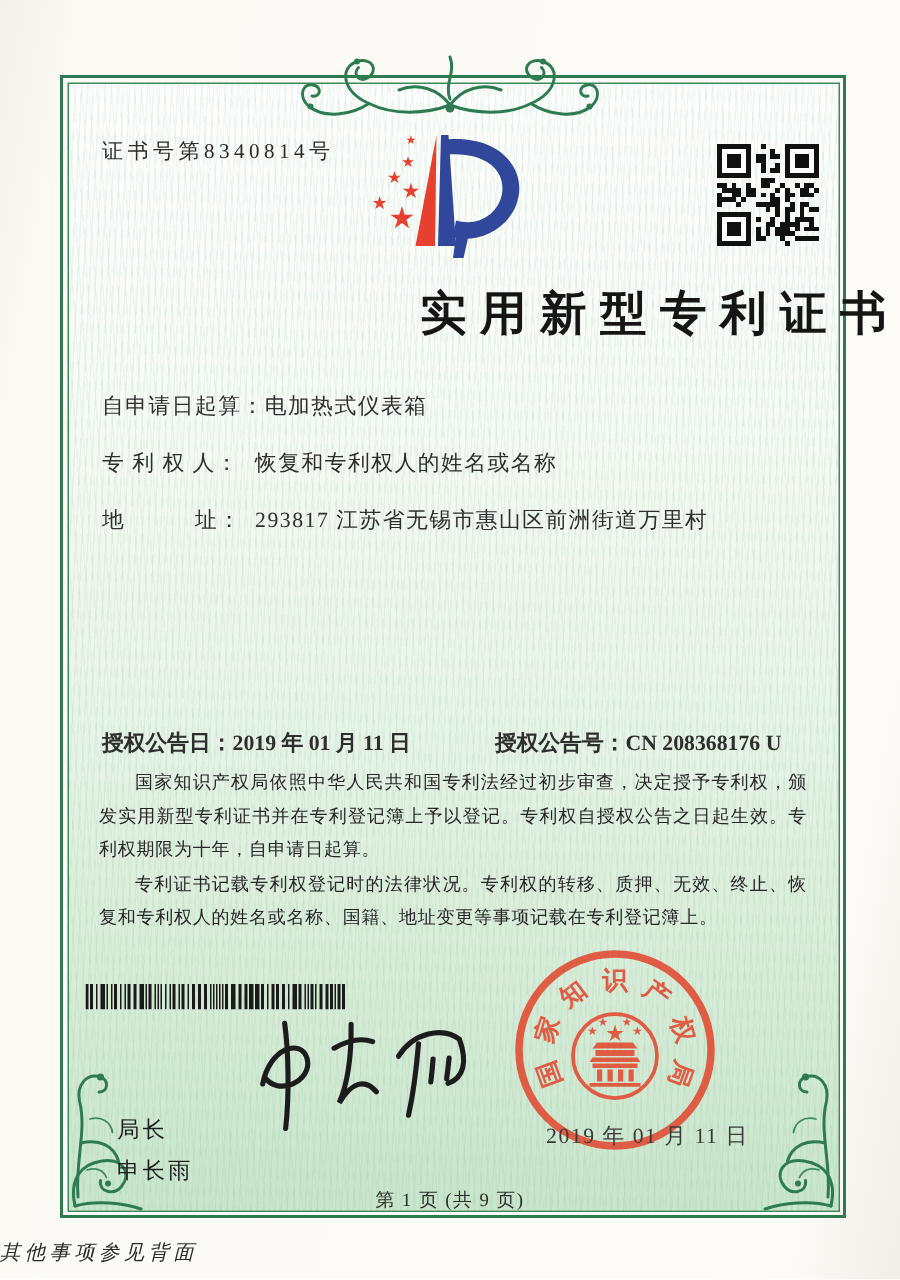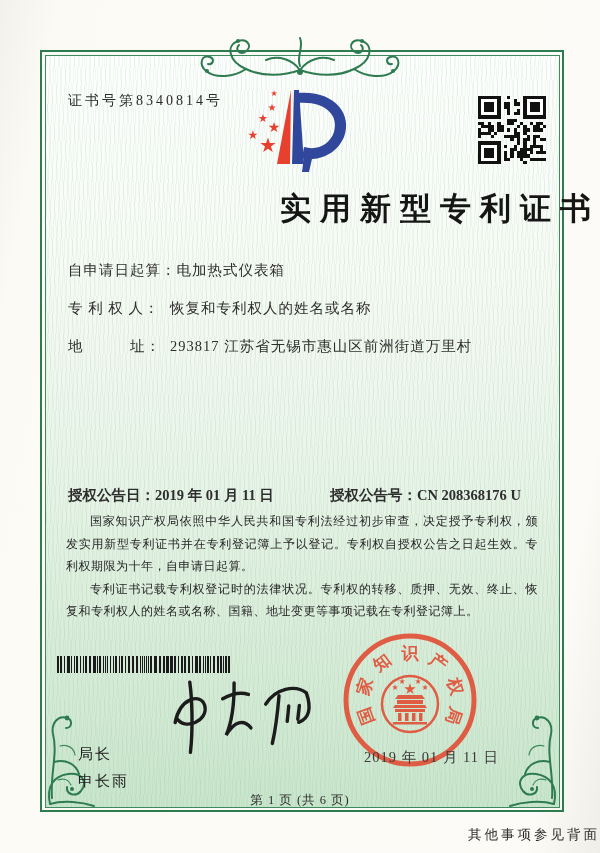--- a/index.html
+++ b/index.html
@@ -50,21 +50,21 @@
   .signer { position:absolute; left:78px; top:697px; font-size:15px; color:#1d1d1d; line-height:27px; letter-spacing:2px;margin-top:44px; }
   .signature { position:absolute; left:158px; top:668px; transform:rotate(-3deg); }
   .seal { position:absolute; left:340px; top:630px; opacity:.88; }
   .seal-date { position:absolute; left:364px; top:748px; font-size:14.5px; color:#3a3a3a; letter-spacing:1px; white-space:nowrap; }
   .page-num {
     position:absolute; left:0; top:792px; width:100%;
     text-align:center; font-size:12.5px; color:#2c2c2c; letter-spacing:1px;
   }
   .back-note {
     position:absolute; left:0; top:826px; width:100%;
-    text-align:right; font-size:13.5px; color:#2b2b2b; letter-spacing:3px;
+    text-align:left; font-size:13.5px; color:#2b2b2b; font-style:italic; letter-spacing:3px;
   }
   .green-stroke { stroke:#2f7b51; fill:none; stroke-width:2; stroke-linecap:round; }
   .green-thin { stroke:#3e8a5e; fill:none; stroke-width:1.2; stroke-linecap:round; }
 </style>
 </head>
 <body>
 
 <div class="page">
 
   <div class="panel-outer"></div>
@@ -392,16 +392,16 @@
         <rect x="65" y="83" width="3.5" height="8"></rect>
         <rect x="72" y="83" width="3.5" height="8"></rect>
         <rect x="79" y="83" width="3.5" height="8"></rect>
         <rect x="53" y="92" width="34" height="2.5"></rect>
       </g>
     </g>
   </svg>
 
   <div class="seal-date">2019 年 01 月 11 日</div>
 
-  <div class="page-num">第 1 页 (共 6 页)</div>
+  <div class="page-num">第 1 页 (共 9 页)</div>
   <div class="back-note">其他事项参见背面</div>
 
 </div>
 
 </body></html>

